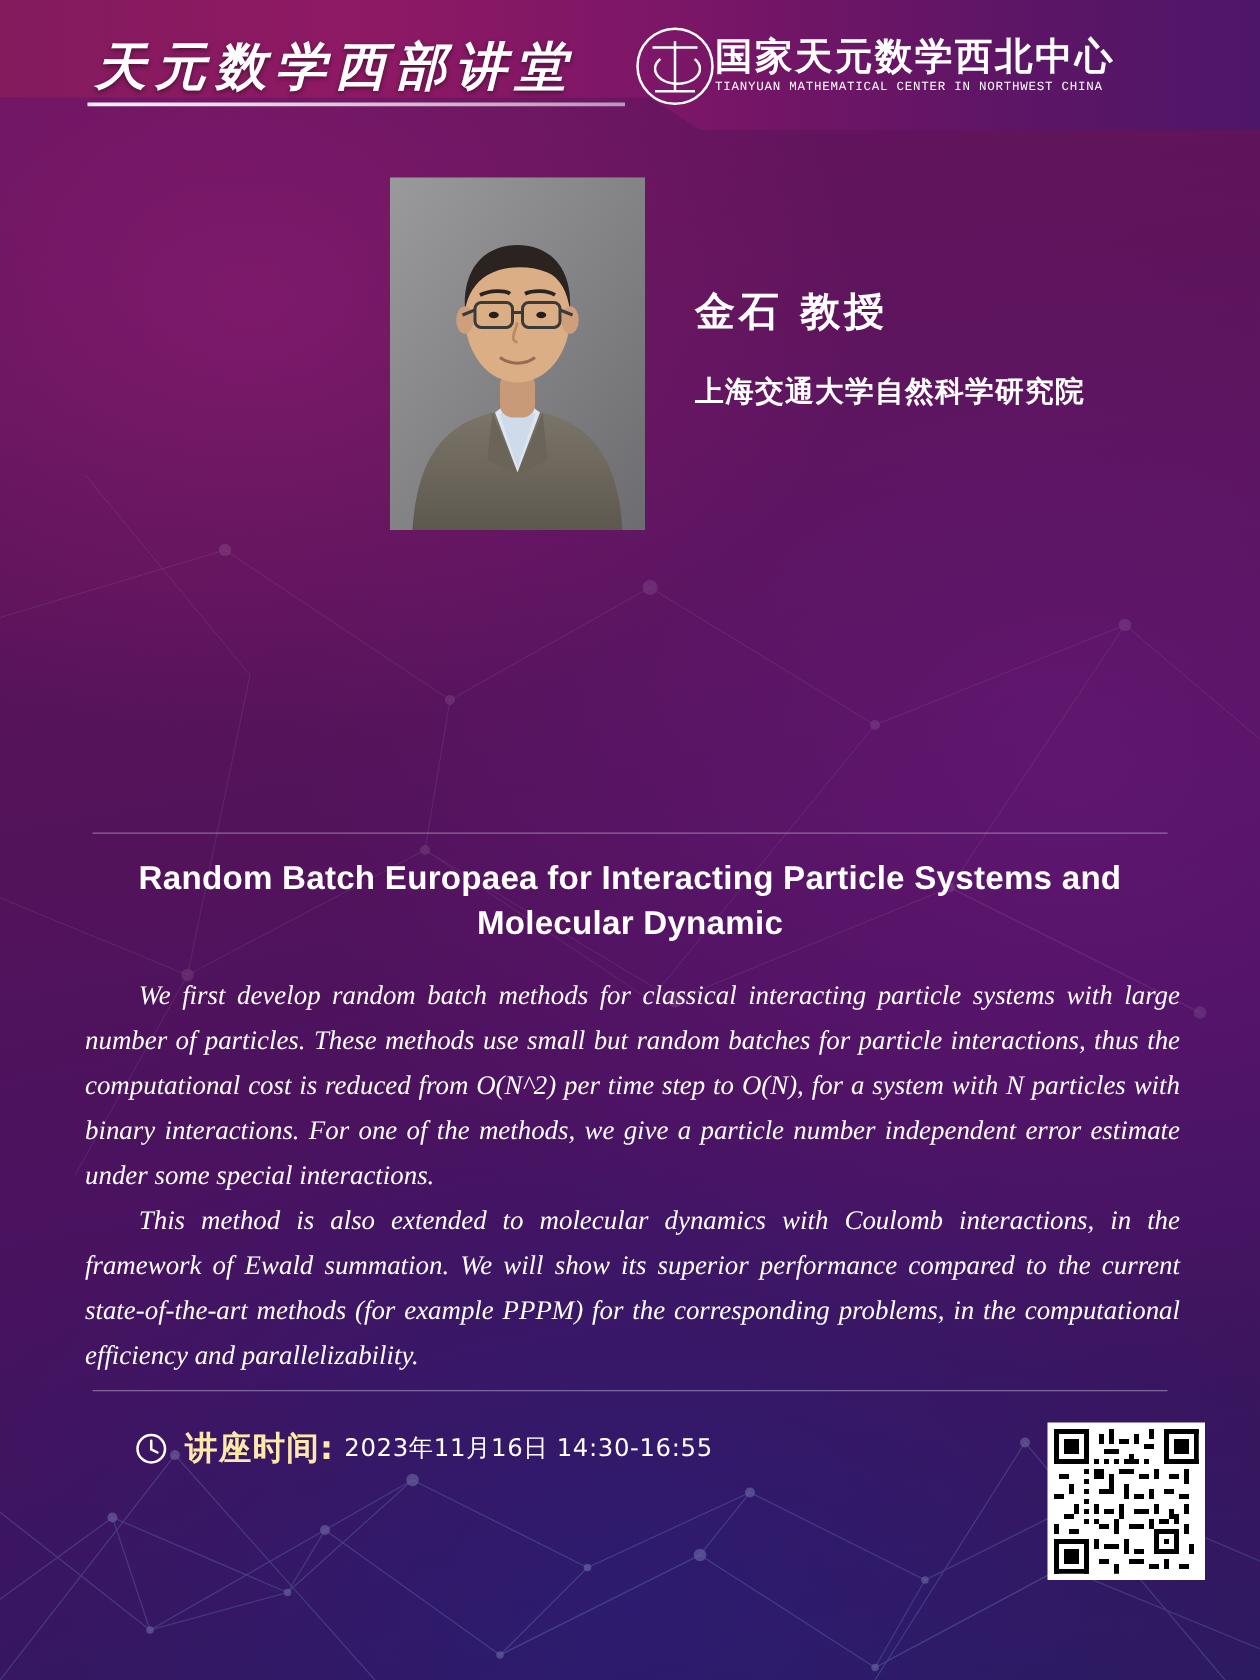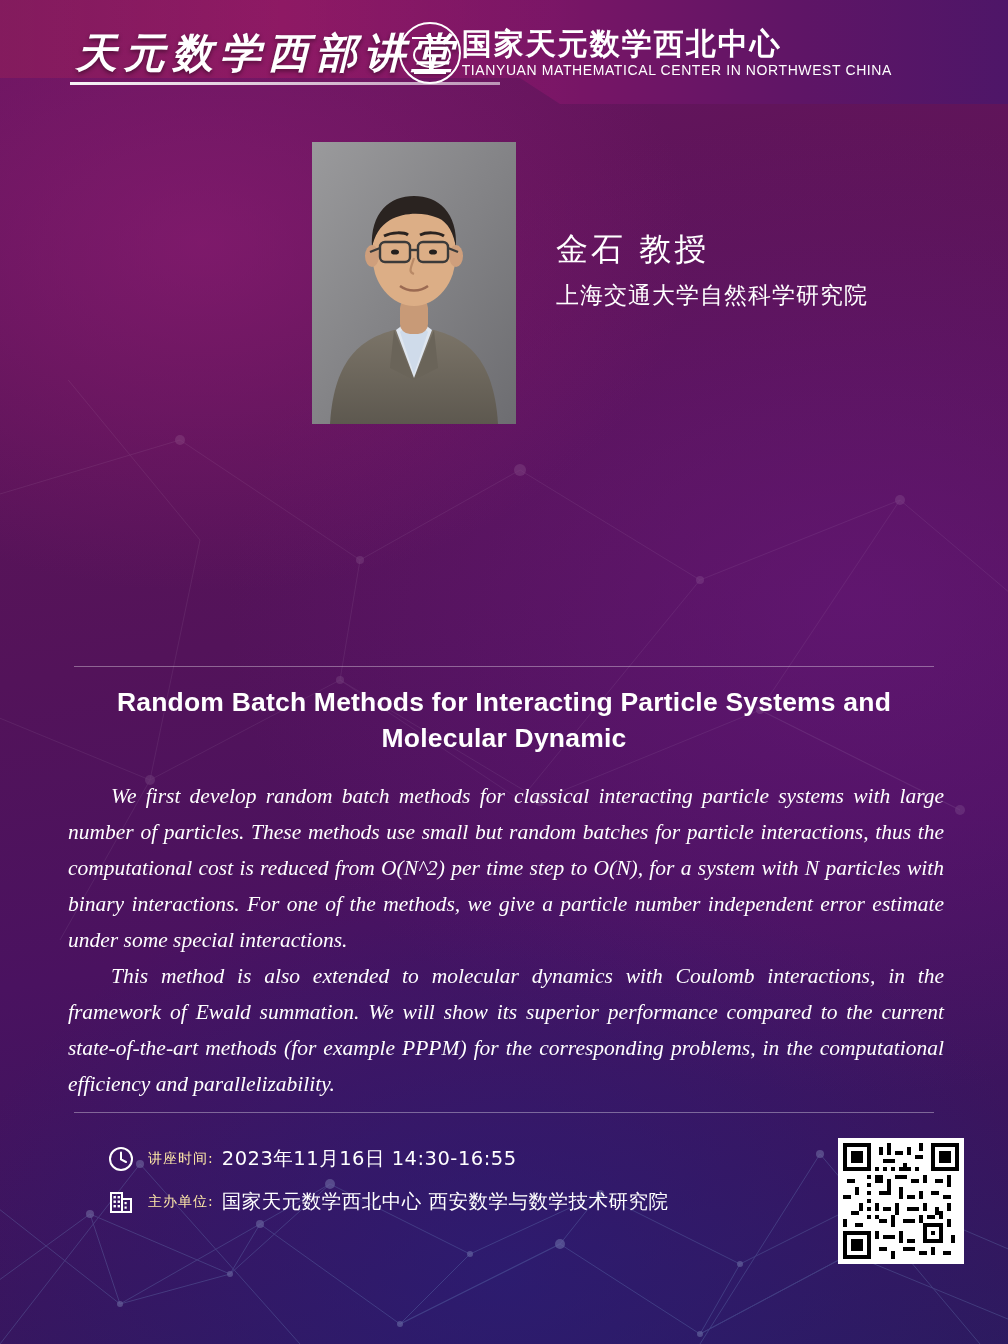--- a/index.html
+++ b/index.html
@@ -138,22 +138,22 @@
   }
   .logo-text-cn {
     font-family: "DejaVu Sans", sans-serif;
     font-size: 30px;
     font-weight: bold;
     color: #ffffff;
     letter-spacing: 2px;
     line-height: 1.05;
   }
   .logo-text-en {
-    font-family: Liberation Sans, sans-serif;
-    font-size: 14px;
+    font-family: Liberation Mono, monospace;
+    font-size: 10px;
     color: #ffffff;
     letter-spacing: 0.6px;
     margin-top: 3px;
   }
 
   
   .photo {
     position: absolute;
     left: 312px;
     top: 142px;
@@ -163,31 +163,31 @@
     overflow: hidden;
   }
   .photo svg { display:block; }
 
   .speaker-name {
     position: absolute;
     left: 556px;
     top: 228px;
     font-family: "DejaVu Sans", sans-serif;
     font-size: 32px;
-    font-weight: normal;
+    font-weight: bold;
     color: #ffffff;
     letter-spacing: 3px;
   }
   .speaker-affil {
     position: absolute;
     left: 556px;
-    top: 280px;
+    top: 298px;
     font-family: "DejaVu Sans", sans-serif;
     font-size: 23px;
-    font-weight: normal;
+    font-weight: bold;
     color: #ffffff;
     letter-spacing: 1px;
   }
 
   
   .bio {
     position: absolute;
     left: 62px;
     top: 428px;
     width: 884px;
@@ -260,22 +260,22 @@
     width: 30px;
     height: 30px;
     flex: none;
     margin-right: 12px;
     display: flex;
     align-items: center;
     justify-content: center;
   }
   .info-label {
     font-family: "DejaVu Sans", sans-serif;
-    font-size: 14px;
-    font-weight: normal;
+    font-size: 26px;
+    font-weight: bold;
     color: #ffe9a8;
     letter-spacing: 1px;
     flex: none;
     text-align: right;
   }
   .info-value {
     font-family: "DejaVu Sans", sans-serif;
     font-size: 19.5px;
     color: #ffffff;
     margin-left: 8px;
@@ -423,21 +423,21 @@
       <path d="M88,144 C96,150 108,150 116,144" stroke="#9b6a52" stroke-width="2.4" fill="none"></path>
     </svg>
   </div>
 
   <div class="speaker-name">金石  教授</div>
   <div class="speaker-affil">上海交通大学自然科学研究院</div>
 
 
   <div class="divider d1"></div>
 
-  <div class="talk-title">Random Batch Methods for Interacting Particle Systems and Molecular Dynamic</div>
+  <div class="talk-title">Random Batch Europaea for Interacting Particle Systems and Molecular Dynamic</div>
 
   <div class="abstract">
     <p>We first develop random batch methods for classical  interacting particle systems with large number of particles. These methods use small but random batches for particle interactions, thus the computational cost is reduced from O(N^2) per time step to O(N), for a system with N particles with binary interactions. For one of the methods, we give a particle number independent error estimate under some special interactions.</p>
     <p>This method is also extended to molecular dynamics with Coulomb interactions, in the framework of Ewald summation. We will show its superior performance compared to the current state-of-the-art methods (for example PPPM) for the corresponding problems, in the computational efficiency and parallelizability.</p>
   </div>
 
   <div class="divider d2"></div>
 
   <div class="info">
 
@@ -446,38 +446,20 @@
         <svg width="26" height="26" viewBox="0 0 26 26">
           <circle cx="13" cy="13" r="11" fill="none" stroke="#ffffff" stroke-width="2"></circle>
           <path d="M13,6.5 L13,13.5 L18,16" fill="none" stroke="#ffffff" stroke-width="2" stroke-linecap="round"></path>
         </svg>
       </span>
       <span class="info-label">讲座时间:</span>
       <span class="info-value">2023年11月16日  14:30-16:55</span>
     </div>
 
 
-    <div class="info-row">
-      <span class="info-icon">
-        <svg width="26" height="26" viewBox="0 0 26 26">
-          <rect x="3" y="4" width="11" height="19" fill="none" stroke="#ffffff" stroke-width="2"></rect>
-          <rect x="14" y="10" width="9" height="13" fill="none" stroke="#ffffff" stroke-width="2"></rect>
-          <rect x="5.5" y="7" width="2.4" height="2.4" fill="#ffffff"></rect>
-          <rect x="9.6" y="7" width="2.4" height="2.4" fill="#ffffff"></rect>
-          <rect x="5.5" y="11.5" width="2.4" height="2.4" fill="#ffffff"></rect>
-          <rect x="9.6" y="11.5" width="2.4" height="2.4" fill="#ffffff"></rect>
-          <rect x="5.5" y="16" width="2.4" height="2.4" fill="#ffffff"></rect>
-          <rect x="9.6" y="16" width="2.4" height="2.4" fill="#ffffff"></rect>
-          <rect x="16.5" y="13" width="2.2" height="2.2" fill="#ffffff"></rect>
-          <rect x="16.5" y="17.5" width="2.2" height="2.2" fill="#ffffff"></rect>
-        </svg>
-      </span>
-      <span class="info-label">主办单位:</span>
-      <span class="info-value">国家天元数学西北中心    西安数学与数学技术研究院</span>
-    </div>
 
   </div>
 
   <div class="qr">
     <svg class="qr-inner" viewBox="0 0 29 29" shape-rendering="crispEdges">
       <rect width="29" height="29" fill="#ffffff"></rect>
       <g fill="#000000">
 
         <rect x="0" y="0" width="7" height="1"></rect>
           <rect x="0" y="6" width="7" height="1"></rect>

